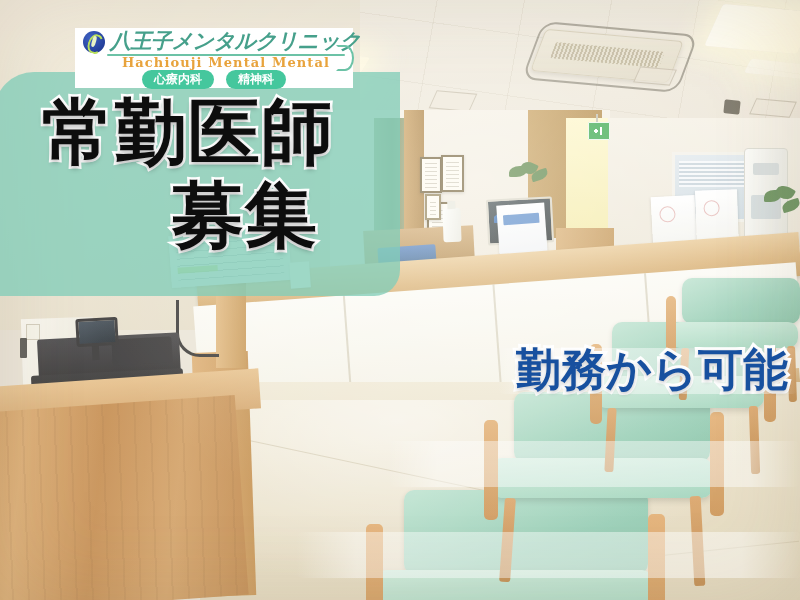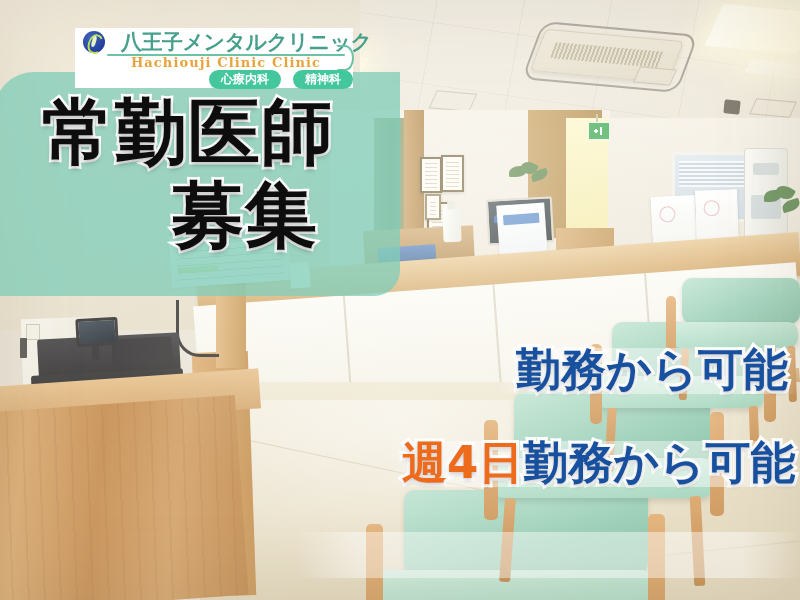--- a/index.html
+++ b/index.html
@@ -425,21 +425,21 @@
   .teal-panel.tl{
     border-top-left-radius:40px;
   }
 
   
   .logo-card{
     position:absolute;left:75px;top:28px;width:278px;height:60px;
     background:#ffffff;
   }
   .logo-row{
-    position:absolute;left:8px;top:3px;display:flex;align-items:center;gap:16px;
+    position:absolute;left:8px;top:3px;display:flex;align-items:flex-start;gap:5px;font-style:italic;
   }
   .logo-mark{
     width:22px;height:22px;border-radius:50%;
     background:radial-gradient(circle at 36% 32%,#3f62c4,#24409b 70%,#1b3080);
     position:relative;flex:none;
   }
   .logo-mark::before{
     content:"";position:absolute;left:5px;top:3px;width:11px;height:16px;
     border:2px solid #b9e05a;border-radius:50% 50% 45% 45%;
     border-right-color:transparent;transform:rotate(18deg);
@@ -462,21 +462,21 @@
     border:2px solid #6cc2a6;border-left-color:transparent;border-radius:0 50% 50% 0;
   }
   .logo-en{
     position:absolute;left:42px;top:27px;width:218px;text-align:center;
     font-family:"DejaVu Serif","Liberation Serif",serif;
     font-size:13px;font-weight:700;color:#e8a33c;letter-spacing:1.1px;
     white-space:nowrap;
   }
   .badges{
     position:absolute;left:0;top:42px;width:278px;
-    display:flex;justify-content:flex-end;gap:12px;
+    display:flex;justify-content:center;gap:12px;
   }
   .badge{
     background:#45c79d;color:#ffffff;border-radius:11px;
     font-size:12px;font-weight:700;padding:2px 12px;line-height:1.25;
     white-space:nowrap;
     font-family:"DejaVu Sans","Liberation Sans",sans-serif;
   }
 
   
   .headline{
@@ -657,33 +657,30 @@
     <div class="hl-1">常勤医師</div>
     <div class="hl-2">募集</div>
   </div>
 
   <div class="logo-card">
     <div class="logo-row">
       <div class="logo-mark"></div>
       <div class="logo-jp">八王子メンタルクリニック</div>
     </div>
     <div class="logo-rule"></div>
-    <div class="logo-en">Hachiouji  Clinic  Clinic</div>
+    <div class="logo-en">Hachiouji  Mental  Mental</div>
     <div class="badges">
       <span class="badge">心療内科</span>
       <span class="badge">精神科</span>
     </div>
   </div>
 
   <div class="band b1"></div>
   <div class="band b2"></div>
   <div class="band b3"></div>
 
   <div class="feat f-1">
     <span class="blue">勤務から可能</span>
   </div>
 
-  <div class="feat f-2">
-    <span class="orange">週4日</span><span class="blue">勤務から可能</span>
-  </div>
 
 
 </div>
 
 </body></html>

